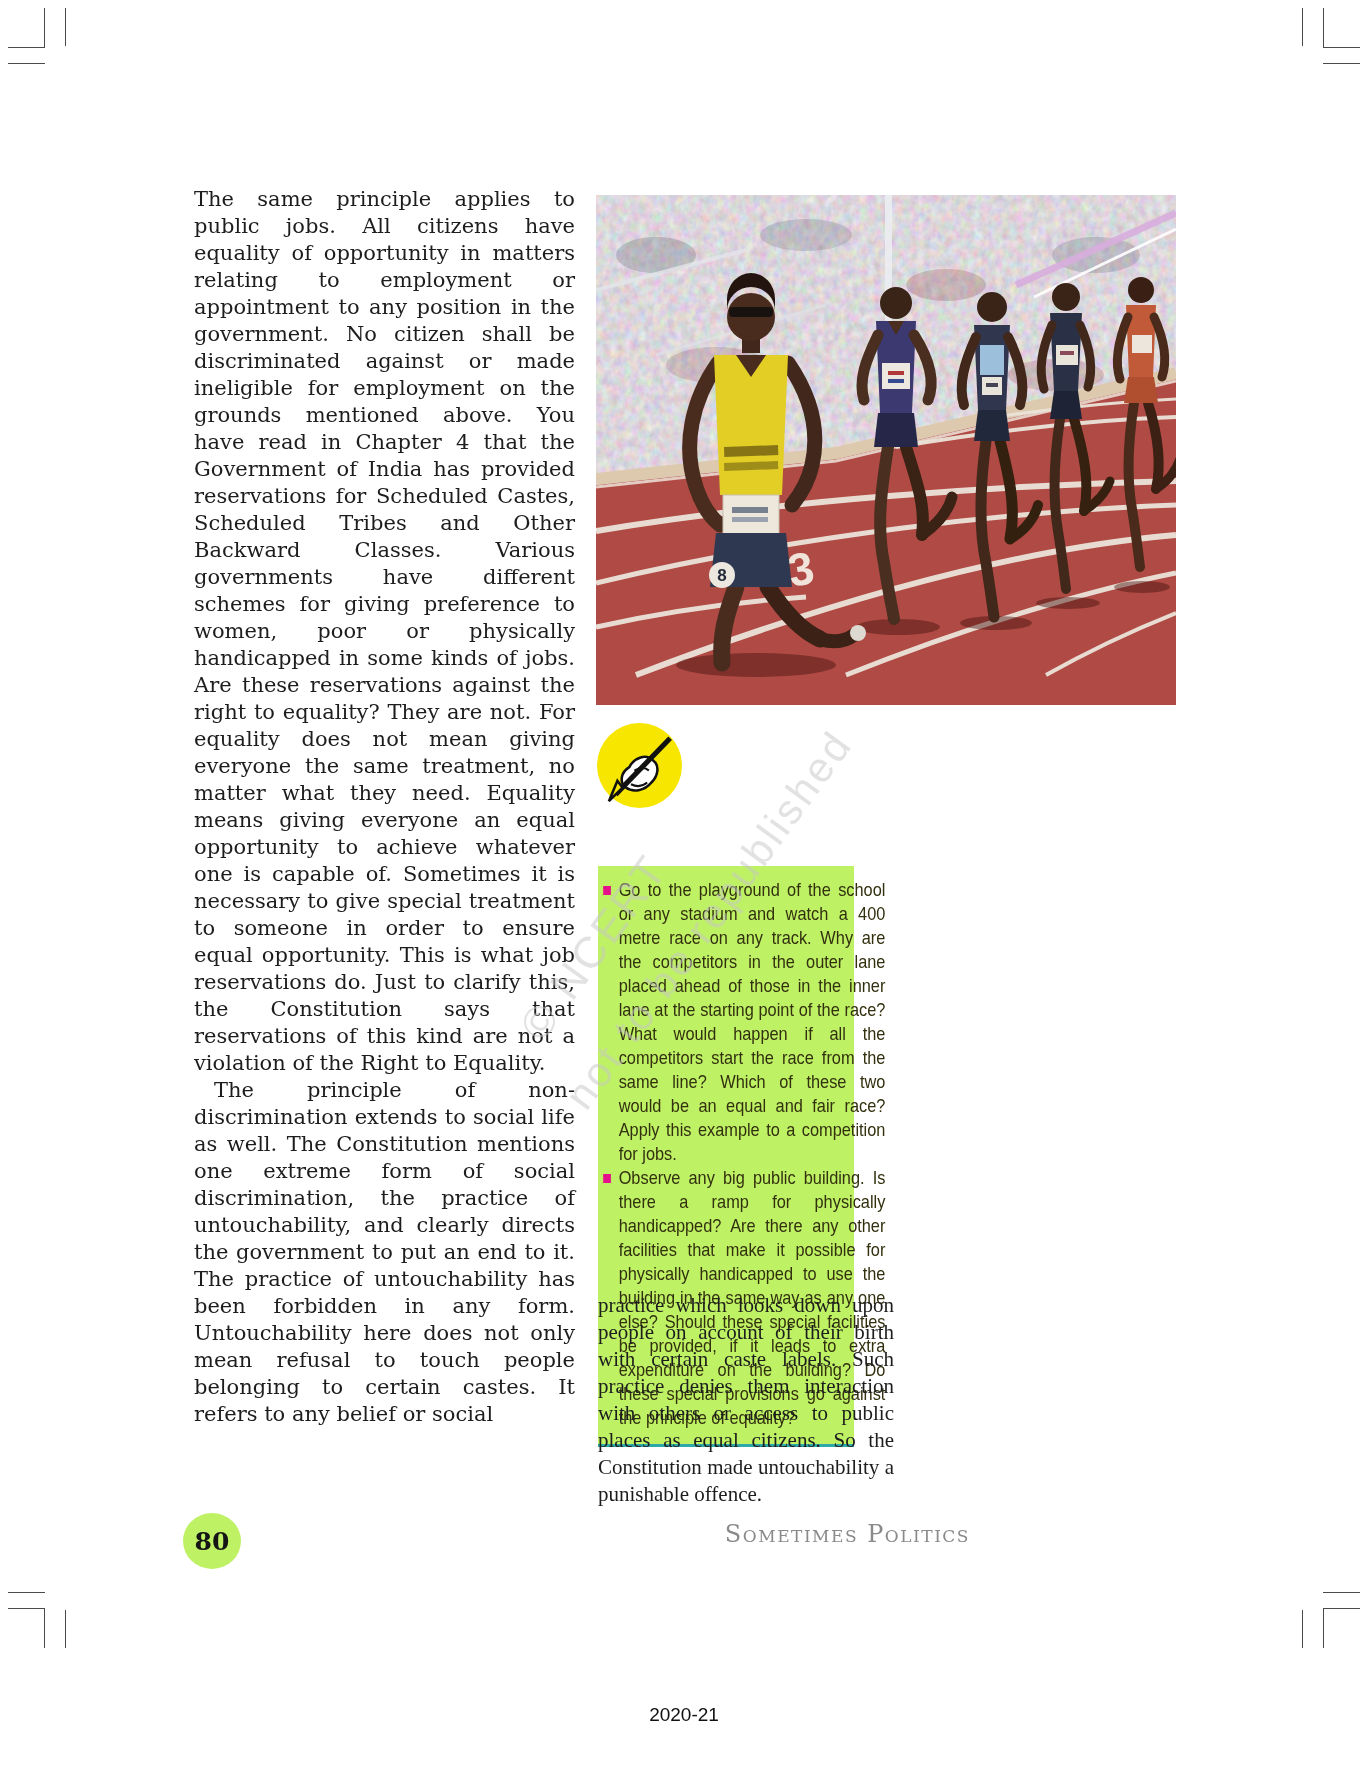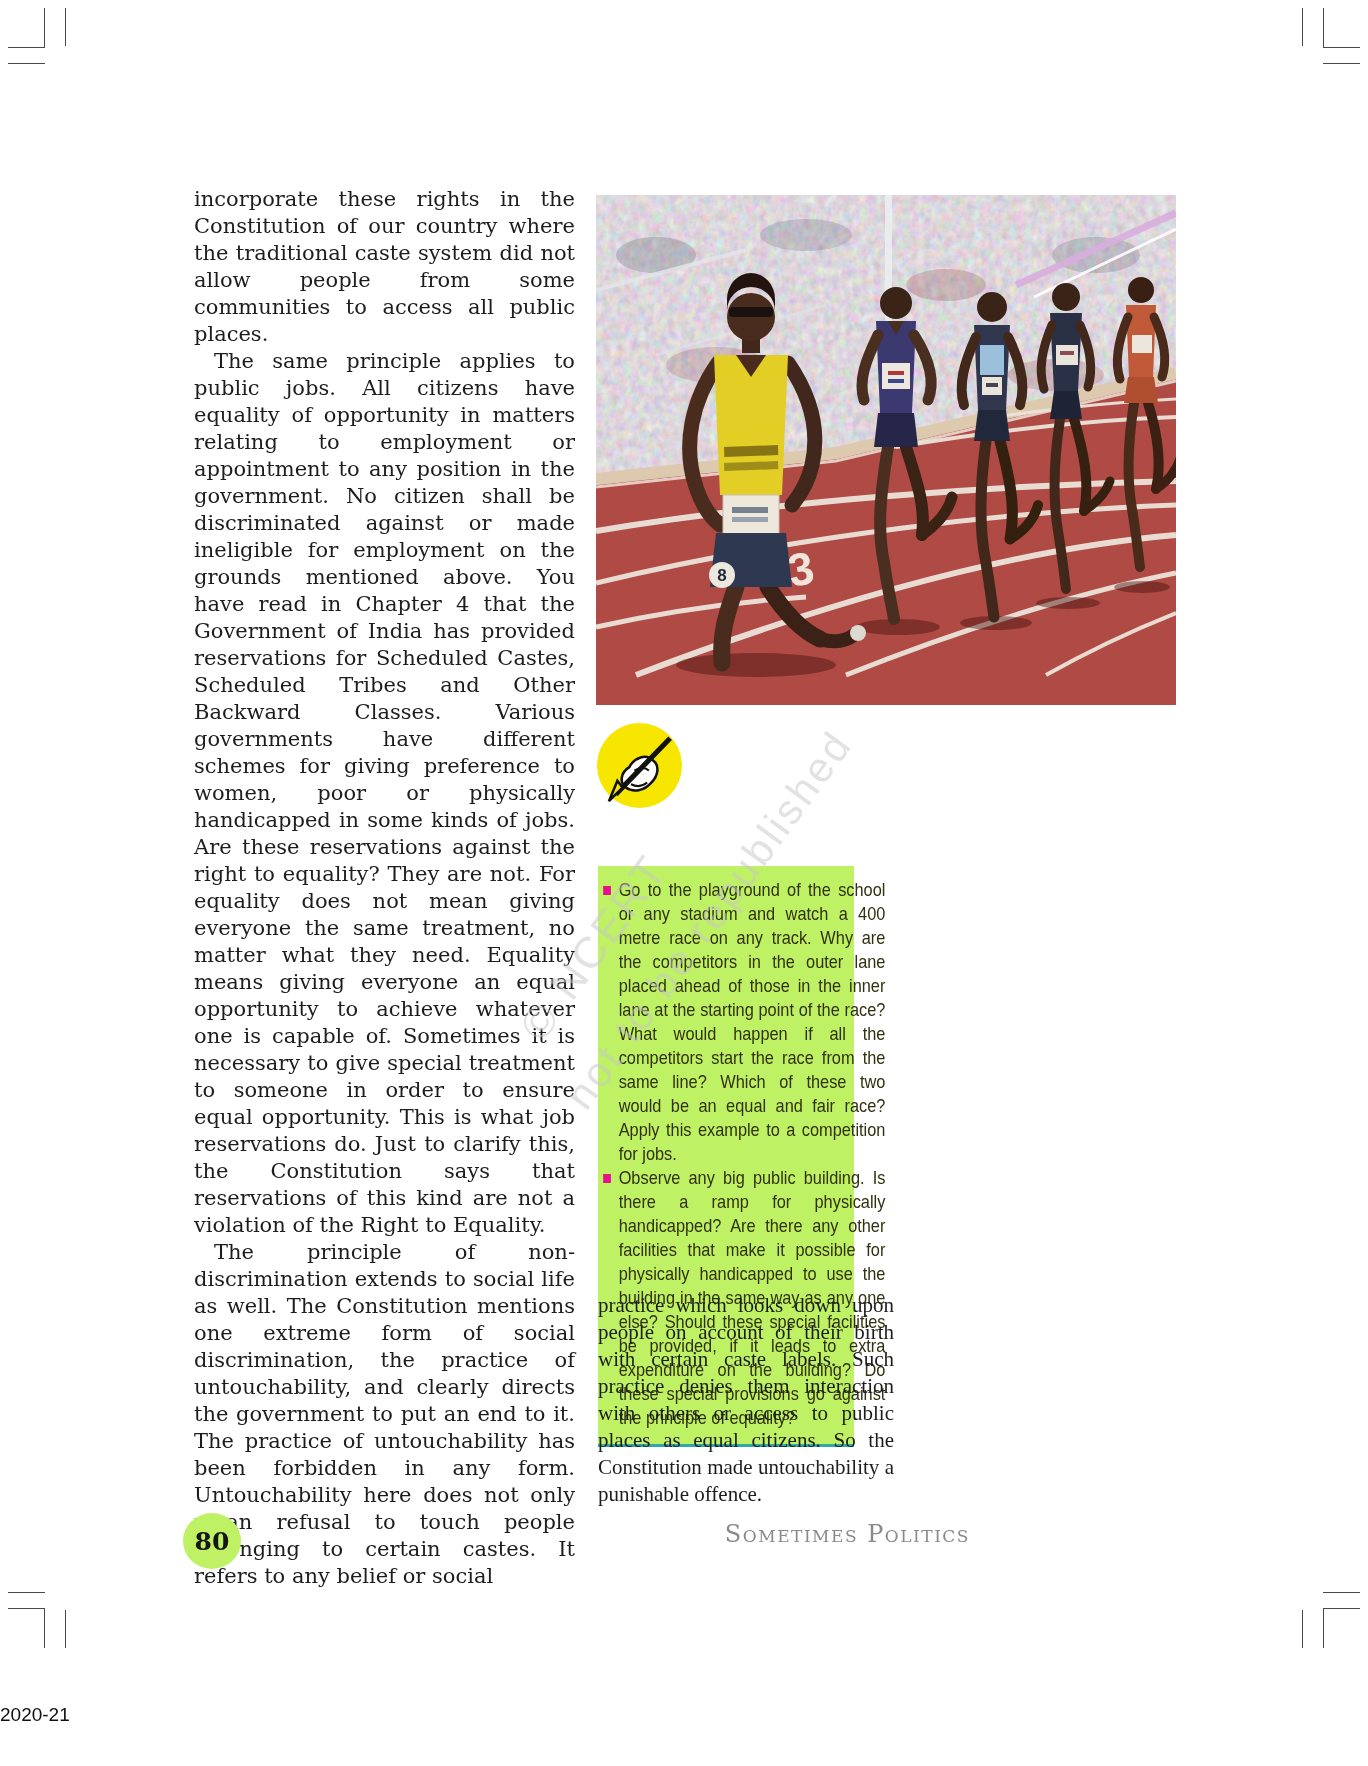--- a/index.html
+++ b/index.html
@@ -43,21 +43,21 @@
       pointer-events:none;letter-spacing:3px;}
   .wm1{left:530px;top:1010px;font-size:44px;}
   .wm2{left:575px;top:1080px;font-size:42px;}
 
   
   .page-badge{position:absolute;left:183px;top:1513px;width:58px;height:56px;border-radius:50%;
               background:#bef264;display:flex;align-items:center;justify-content:center;
               font-weight:bold;font-size:25px;color:#151515;}
   .footer-right{position:absolute;left:650px;top:1520px;width:320px;text-align:right;
                 font-variant:small-caps;letter-spacing:1.5px;font-size:24px;color:#8a8a8a;}
-  .year{position:absolute;left:0;top:1704px;width:1368px;
+  .year{position:absolute;left:0;top:1704px;width:1368px;text-align:center;
         font-family:"Liberation Sans",sans-serif;font-size:19px;color:#111;}
 </style>
 </head>
 <body>
 
 <div class="page">
 
   <div class="cm" style="left:44px;top:8px;width:1px;height:40px;"></div>
   <div class="cm" style="left:65px;top:8px;width:1px;height:38px;"></div>
   <div class="cm" style="left:8px;top:47px;width:37px;height:1px;"></div>
@@ -69,21 +69,20 @@
   <div class="cm" style="left:44px;top:1608px;width:1px;height:40px;"></div>
   <div class="cm" style="left:65px;top:1610px;width:1px;height:38px;"></div>
   <div class="cm" style="left:8px;top:1592px;width:37px;height:1px;"></div>
   <div class="cm" style="left:8px;top:1608px;width:37px;height:1px;"></div>
   <div class="cm" style="left:1323px;top:1608px;width:1px;height:40px;"></div>
   <div class="cm" style="left:1302px;top:1610px;width:1px;height:38px;"></div>
   <div class="cm" style="left:1323px;top:1592px;width:37px;height:1px;"></div>
   <div class="cm" style="left:1323px;top:1608px;width:37px;height:1px;"></div>
 
   <div class="left-col">
-    <p class="para">incorporate these rights in the Constitution of our country where the traditional caste system did not allow people from some communities to access all public places.</p>
     <p class="para">The same principle applies to public jobs. All citizens have equality of opportunity in matters relating to employment or appointment to any position in the government. No citizen shall be discriminated against or made ineligible for employment on the grounds mentioned above. You have read in Chapter 4 that the Government of India has provided reservations for Scheduled Castes, Scheduled Tribes and Other Backward Classes. Various governments have different schemes for giving preference to women, poor or physically handicapped in some kinds of jobs. Are these reservations against the right to equality? They are not. For equality does not mean giving everyone the same treatment, no matter what they need. Equality means giving everyone an equal opportunity to achieve whatever one is capable of. Sometimes it is necessary to give special treatment to someone in order to ensure equal opportunity. This is what job reservations do. Just to clarify this, the Constitution says that reservations of this kind are not a violation of the Right to Equality.</p>
     <p class="para">The principle of non-discrimination extends to social life as well. The Constitution mentions one extreme form of social discrimination, the practice of untouchability, and clearly directs the government to put an end to it. The practice of untouchability has been forbidden in any form. Untouchability here does not only mean refusal to touch people belonging to certain castes. It refers to any belief or social</p>
   </div>
 
   <div class="photo">
     <svg width="580" height="510" viewBox="0 0 580 510" xmlns="http://www.w3.org/2000/svg">
       <defs>
         <filter id="crowdNoise" x="0" y="0" width="100%" height="100%">
           <feTurbulence type="fractalNoise" baseFrequency="0.14 0.11" numOctaves="3" seed="11"></feTurbulence>
           <feColorMatrix type="matrix" values="0.55 0 0 0 0.45  0 0.55 0 0 0.47  0 0 0.55 0 0.52  0 0 0 0 1"></feColorMatrix>

